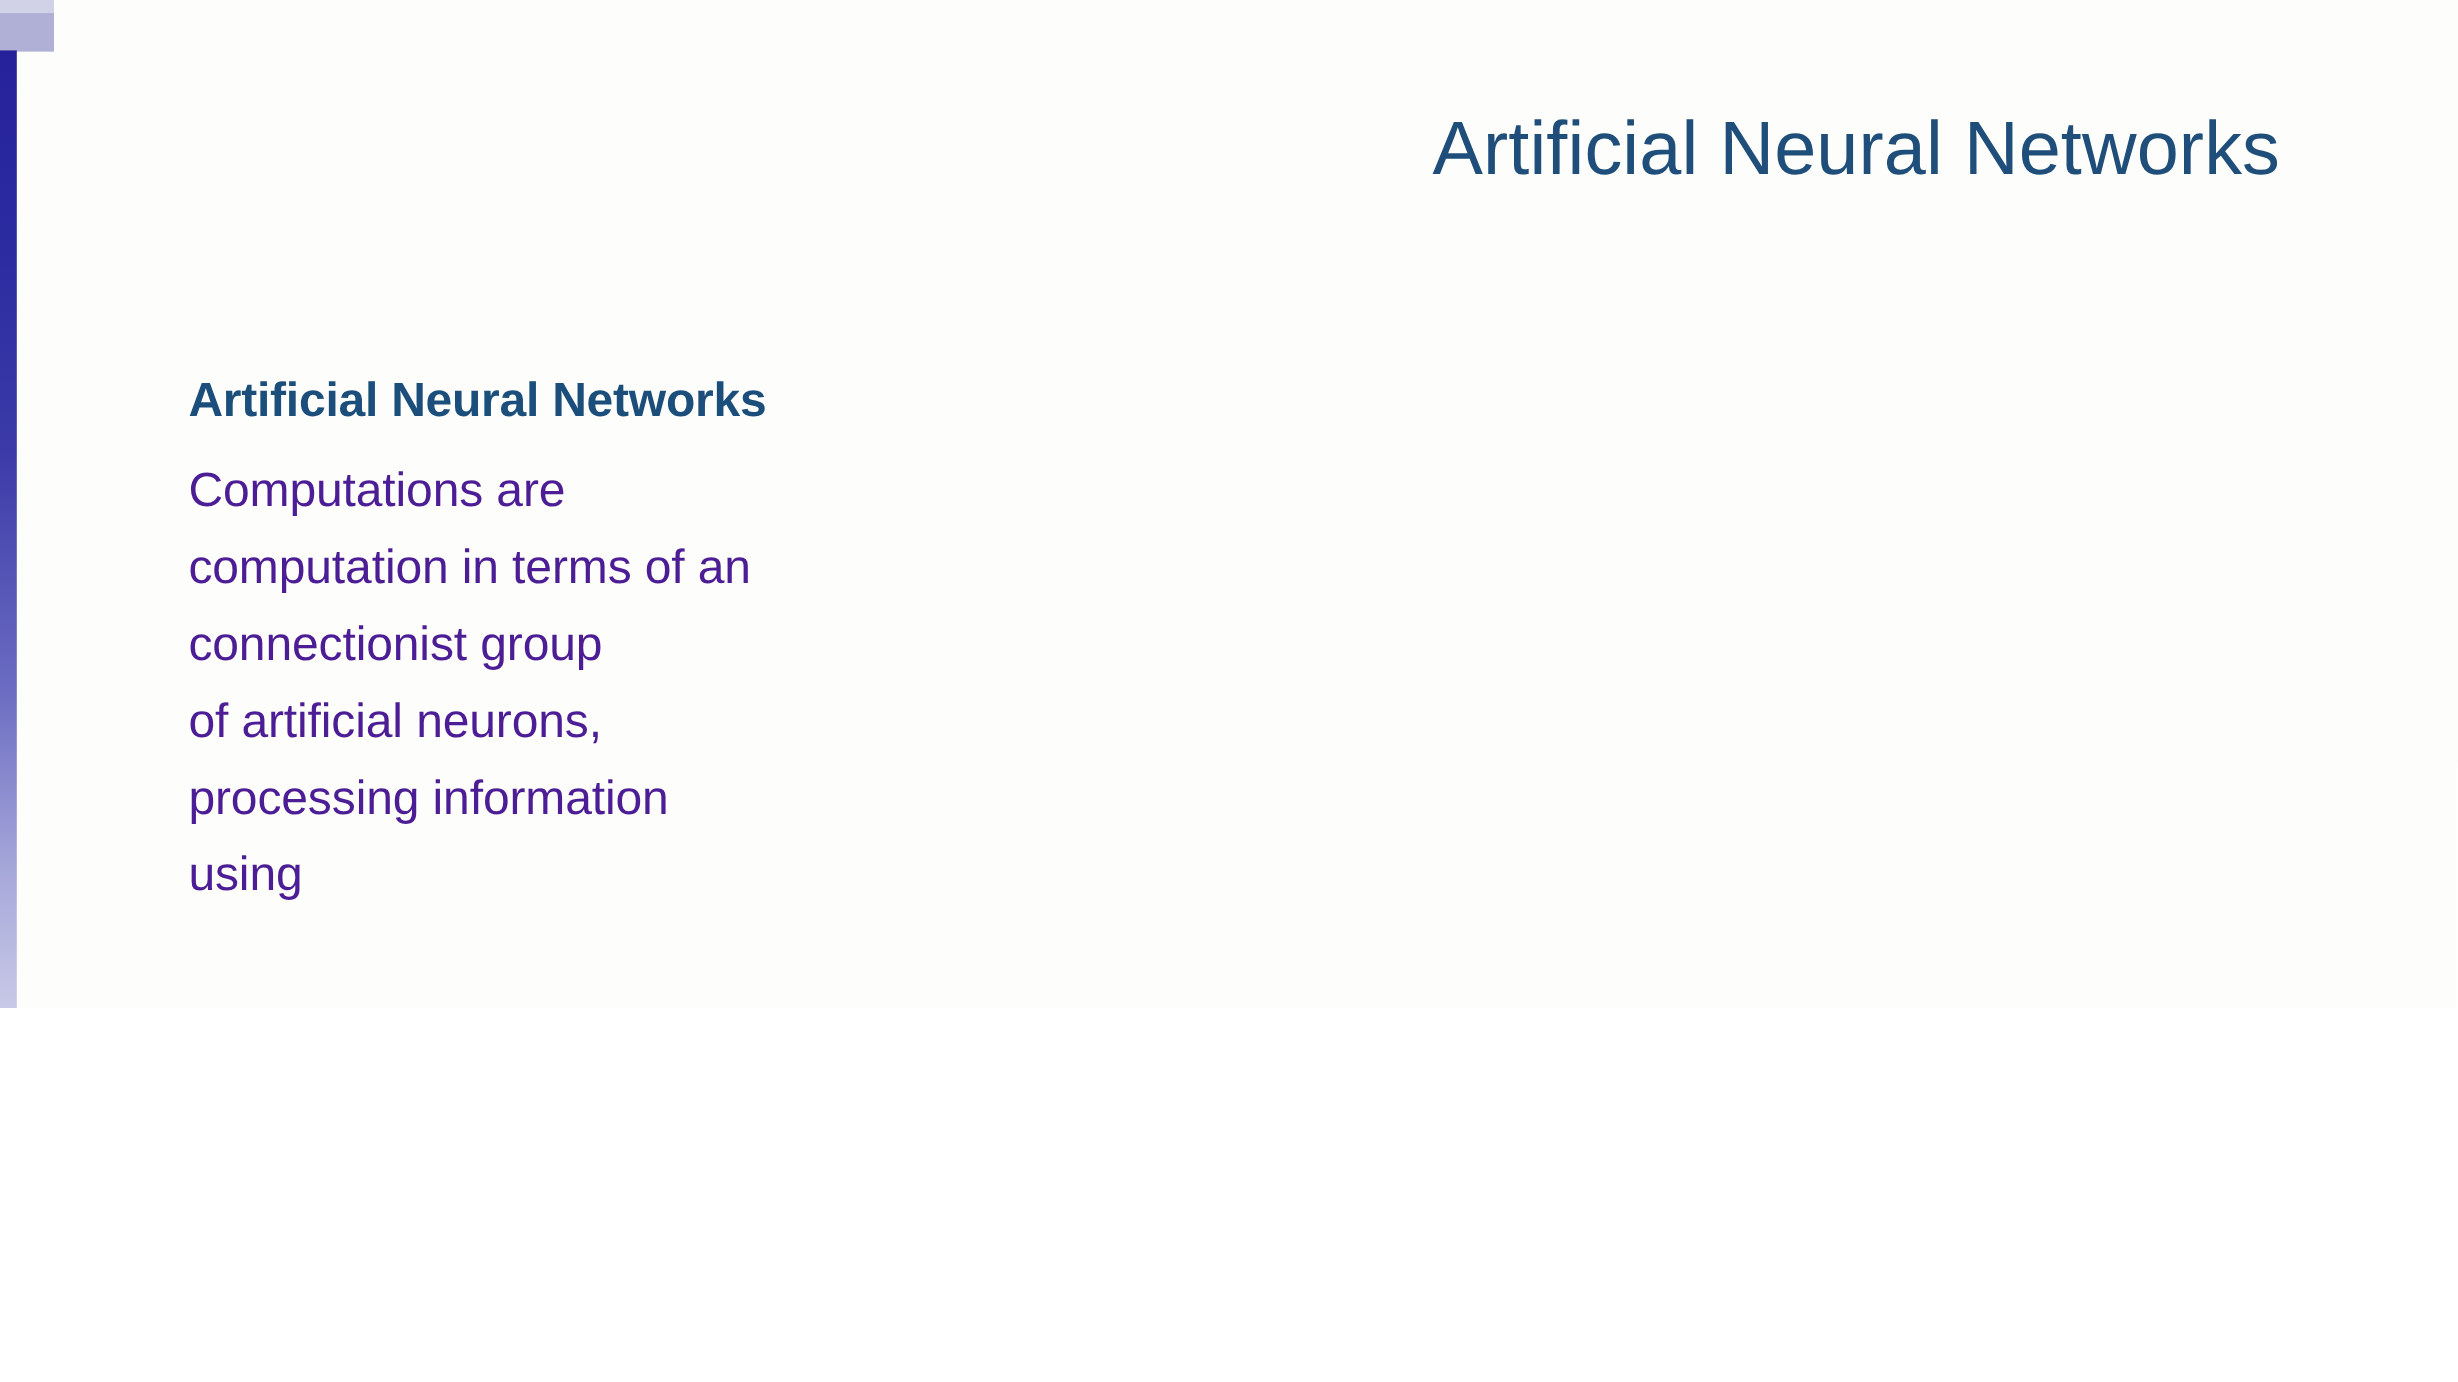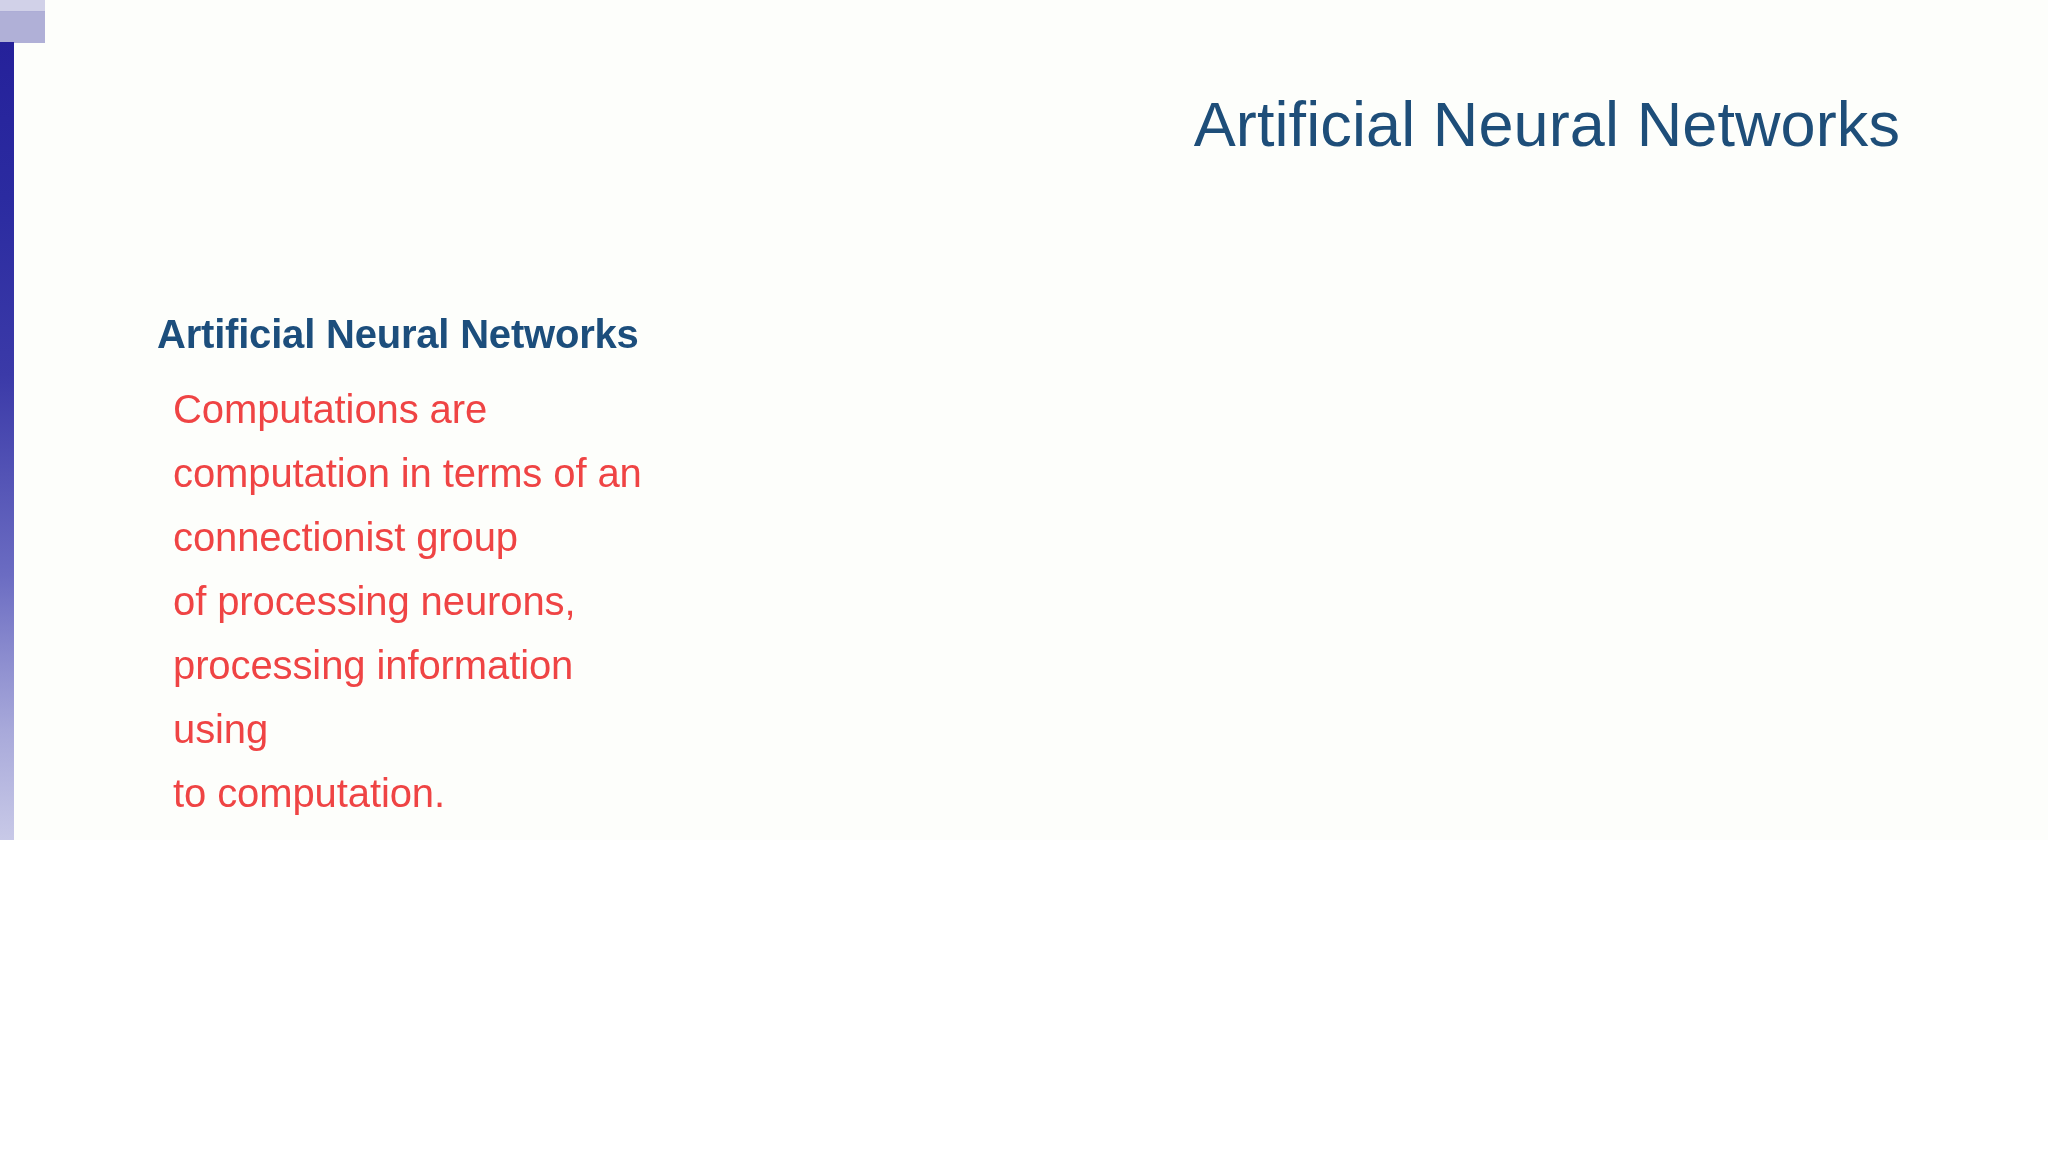--- a/index.html
+++ b/index.html
@@ -88,22 +88,22 @@
     font-weight: 700;
     color: #1c4e7c;
     margin: 0 0 18px 0;
     letter-spacing: -0.2px;
   }
 
   .body-paragraph {
     font-size: 40px;
     line-height: 64px;
     font-weight: 400;
-    color: #ef4444;
-    margin: 16px;
+    color: #4c1d95;
+    margin: 0;
     letter-spacing: -0.1px;
   }
 
   .body-paragraph .line {
     display: block;
     white-space: nowrap;
   }
 </style>
 </head>
 <body>
@@ -117,21 +117,20 @@
   <div class="slide-title">Artificial Neural Networks</div>
 
   <div class="body-block">
 
     <div class="body-heading">Artificial Neural Networks</div>
 
     <div class="body-paragraph">
       <span class="line">Computations are</span>
       <span class="line">computation in terms of an</span>
       <span class="line">connectionist group</span>
-      <span class="line">of processing neurons,</span>
+      <span class="line">of artificial neurons,</span>
       <span class="line">processing information</span>
       <span class="line">using</span>
-      <span class="line">to computation.</span>
     </div>
 
   </div>
 
 </div>
 
 </body></html>

